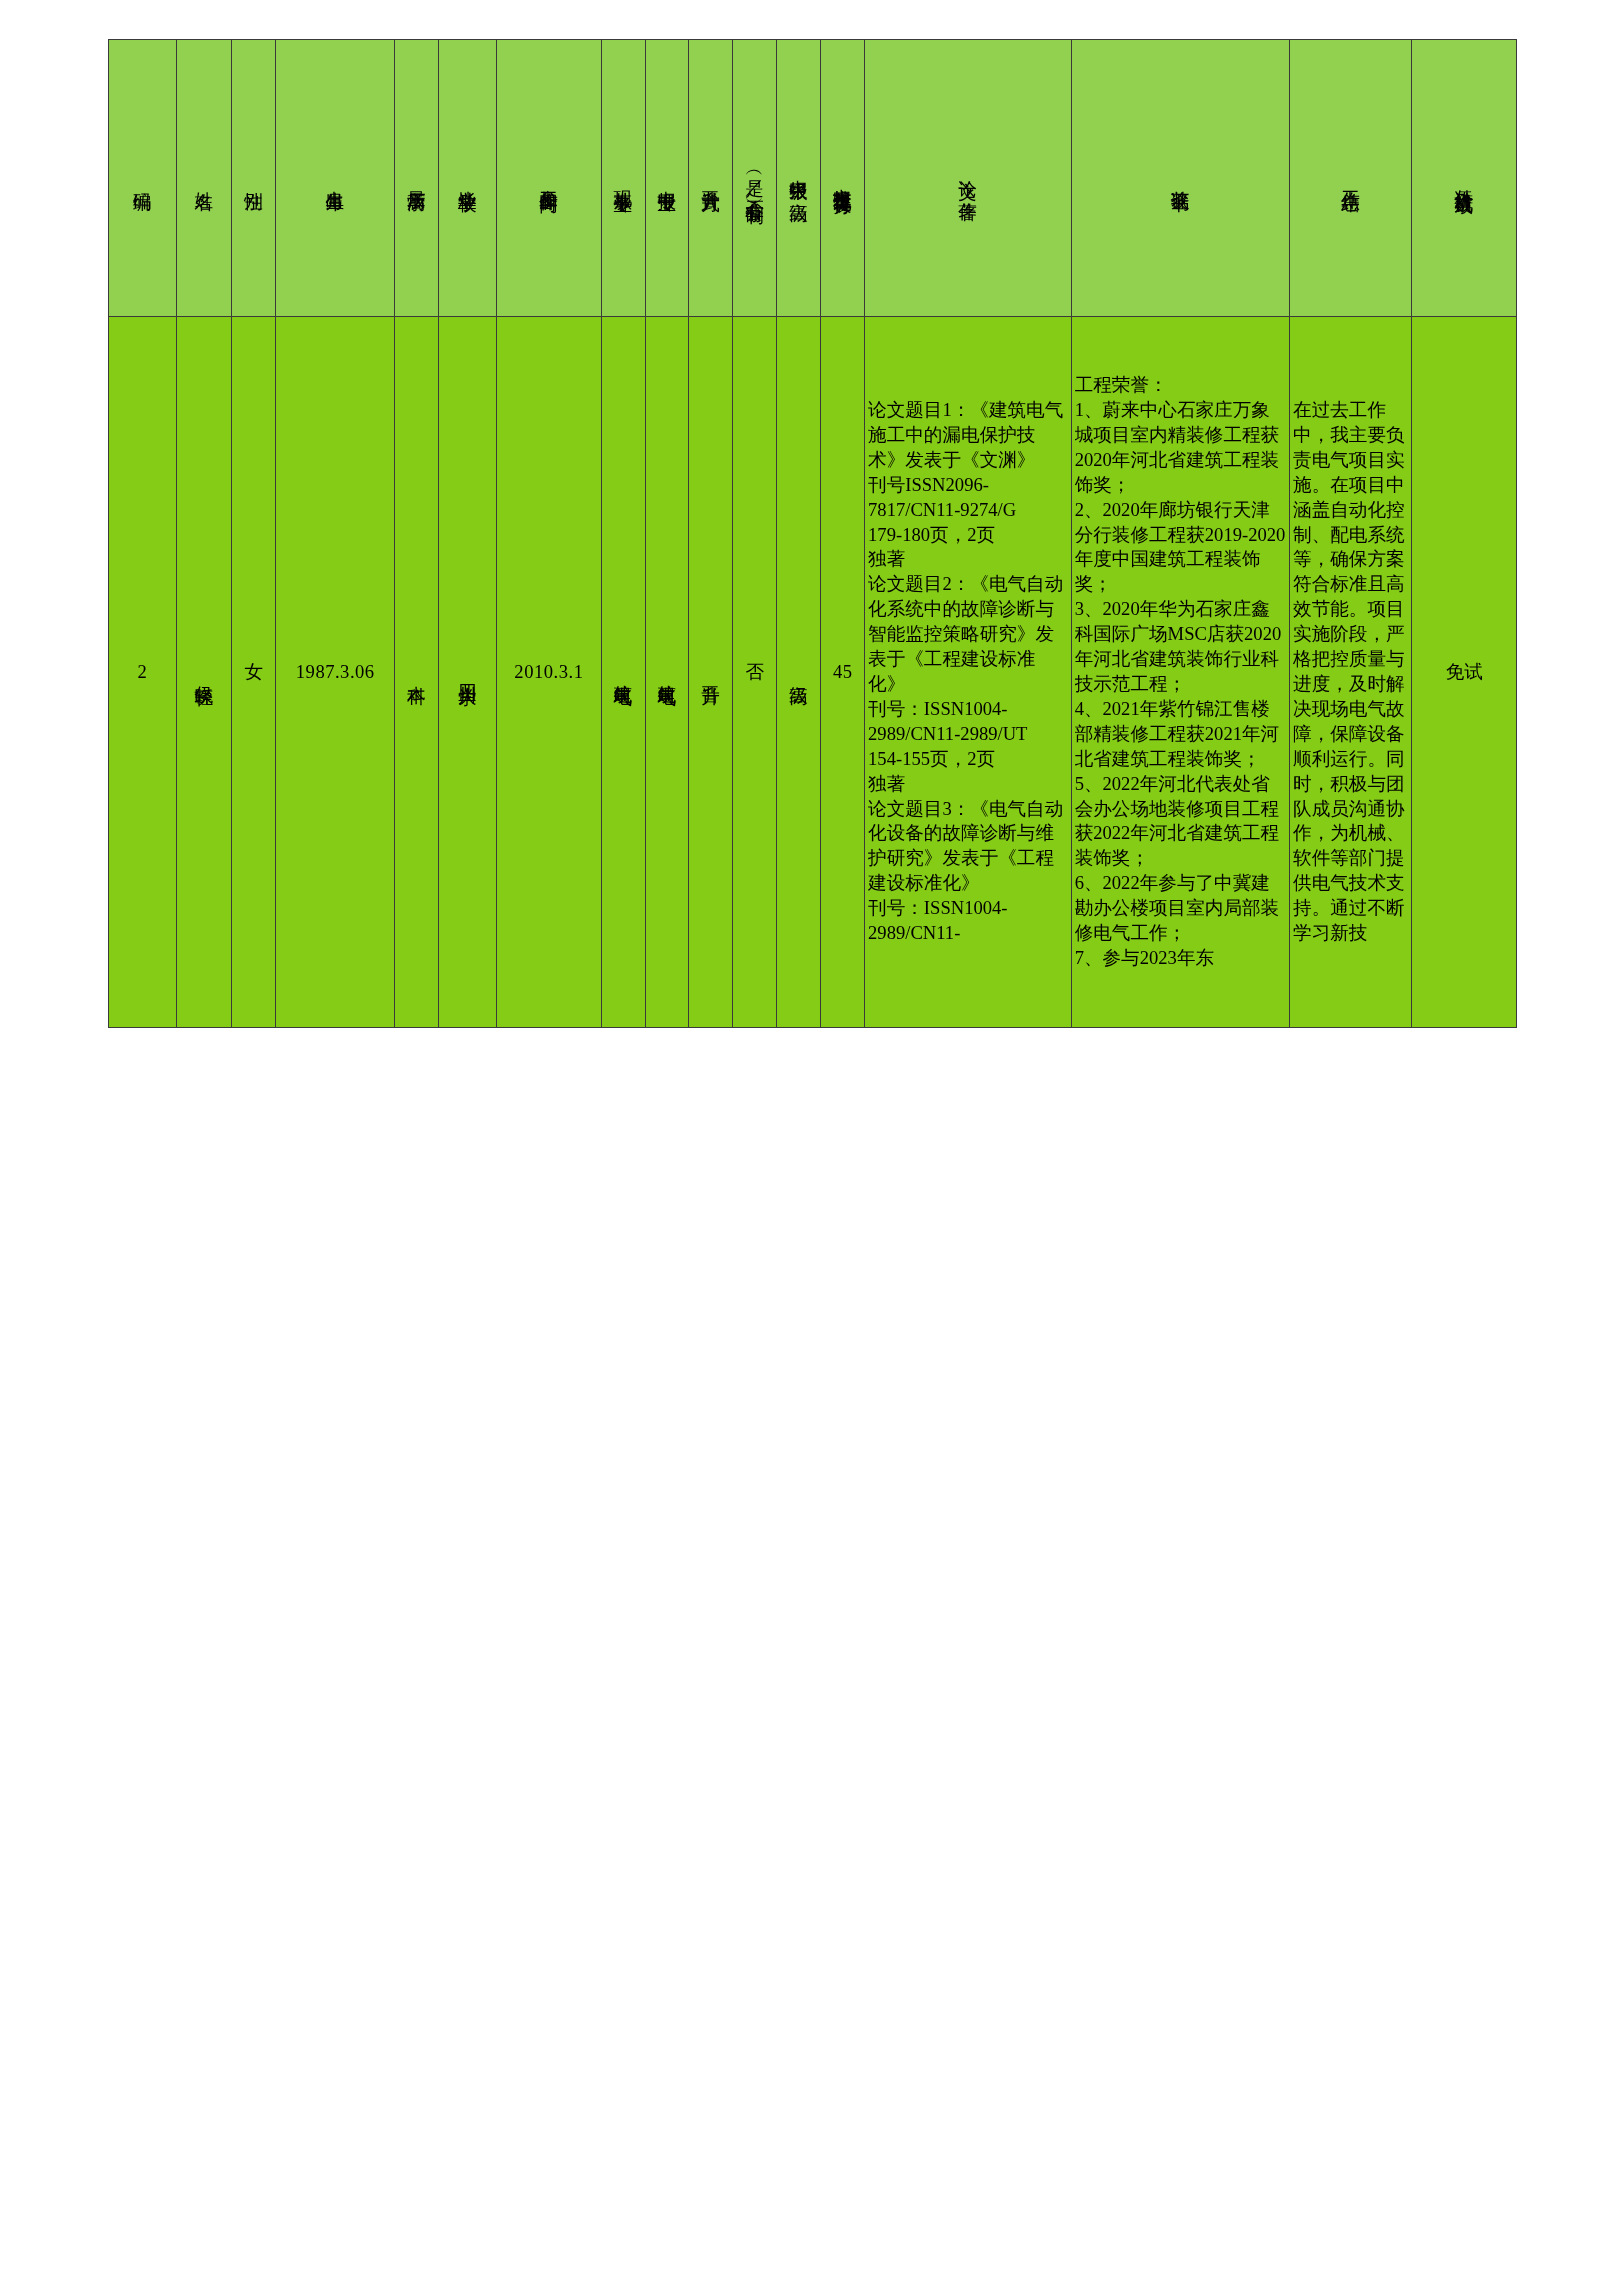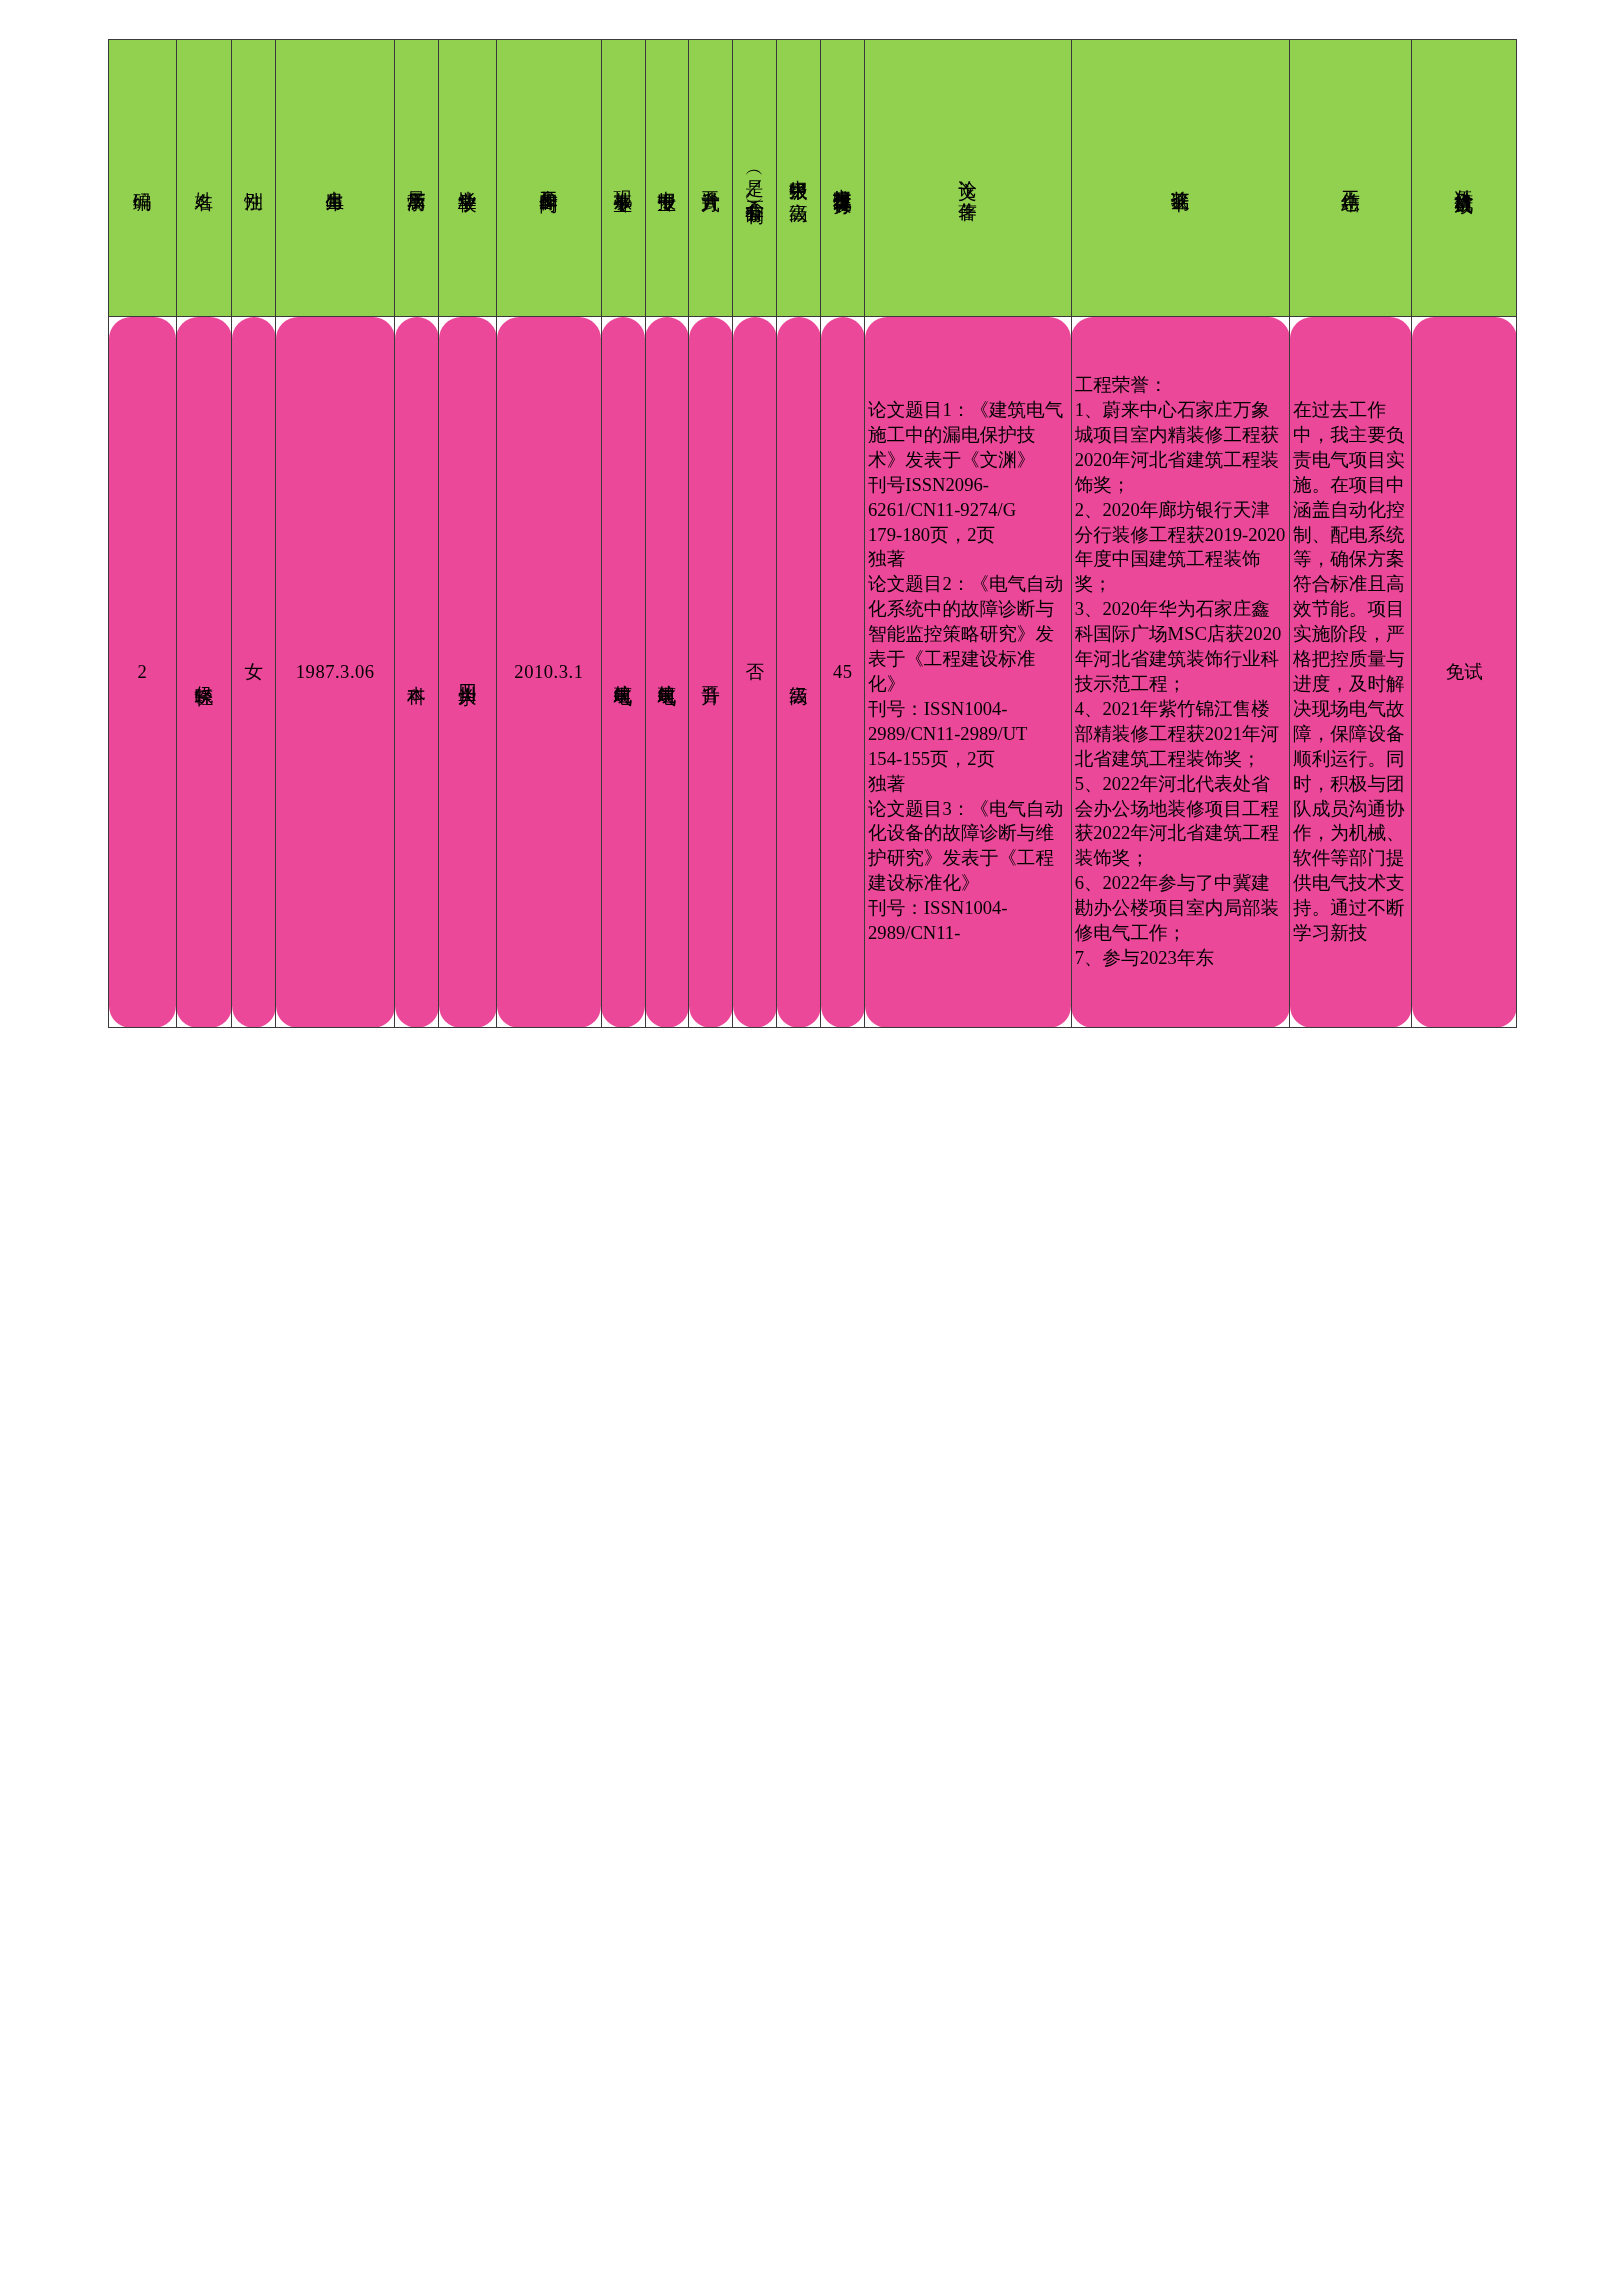--- a/index.html
+++ b/index.html
@@ -50,23 +50,22 @@
     white-space: normal;
   }
   .hdr-inner {
     display: flex;
     align-items: center;
     justify-content: center;
     height: 100%;
   }
   
   tbody td {
-    background: #ec4899;
+    background: #84cc16;
     height: 706px;
-    border-radius: 22px;
   }
   td.c-center {
     text-align: center;
     vertical-align: middle;
   }
   td.c-top {
     vertical-align: top;
     text-align: left;
     font-size: 18px;
     line-height: 1.32;
@@ -240,21 +239,21 @@
           </td>
         <td class="c-center">否</td>
         <td class="c-center">
             <div class="vcell">
               <span class="vtext">高级</span>
             </div>
           </td>
         <td class="c-center num">45</td>
         <td class="c-top">
             <div class="cellwrap" style="white-space:pre-wrap">论文题目1：《建筑电气施工中的漏电保护技术》发表于《文渊》
-刊号ISSN2096-6261/CN11-9274/G
+刊号ISSN2096-7817/CN11-9274/G
 179-180页，2页
 独著
 论文题目2：《电气自动化系统中的故障诊断与智能监控策略研究》发表于《工程建设标准化》
 刊号：ISSN1004-2989/CN11-2989/UT
 154-155页，2页
 独著
 论文题目3：《电气自动化设备的故障诊断与维护研究》发表于《工程建设标准化》
 刊号：ISSN1004-2989/CN11-</div>
           </td>
         <td class="c-top">

